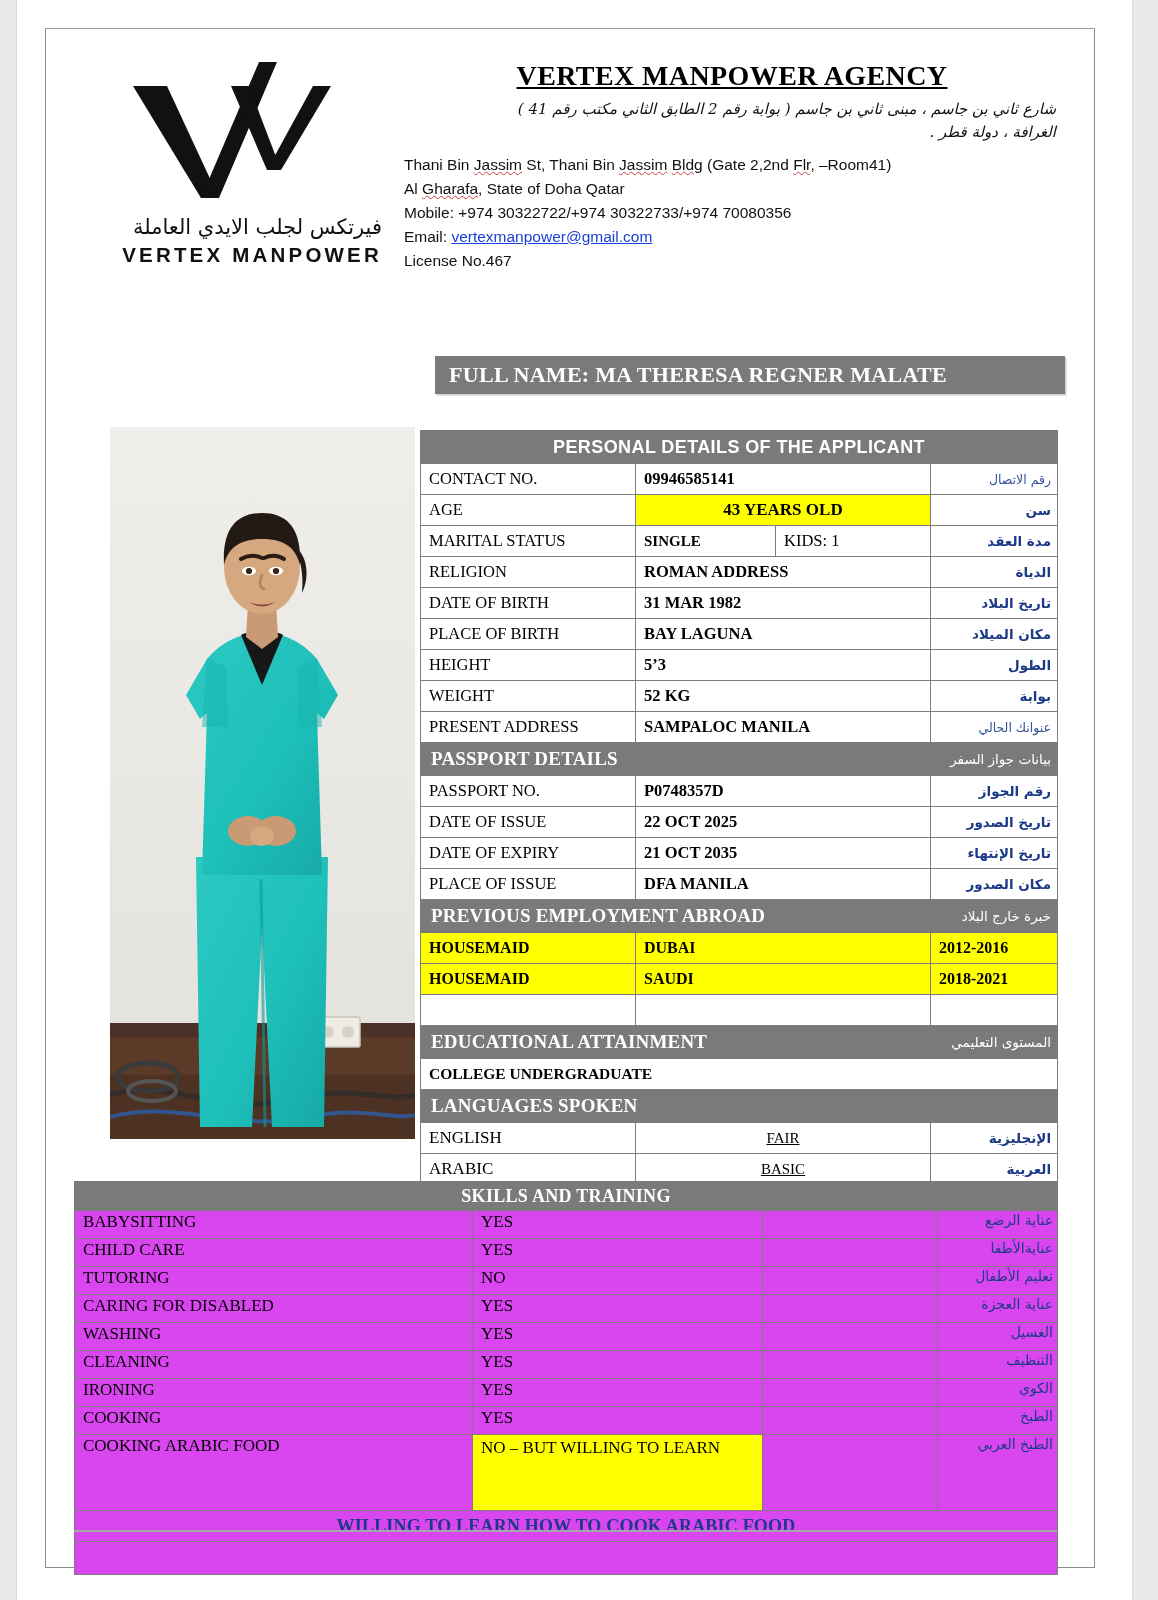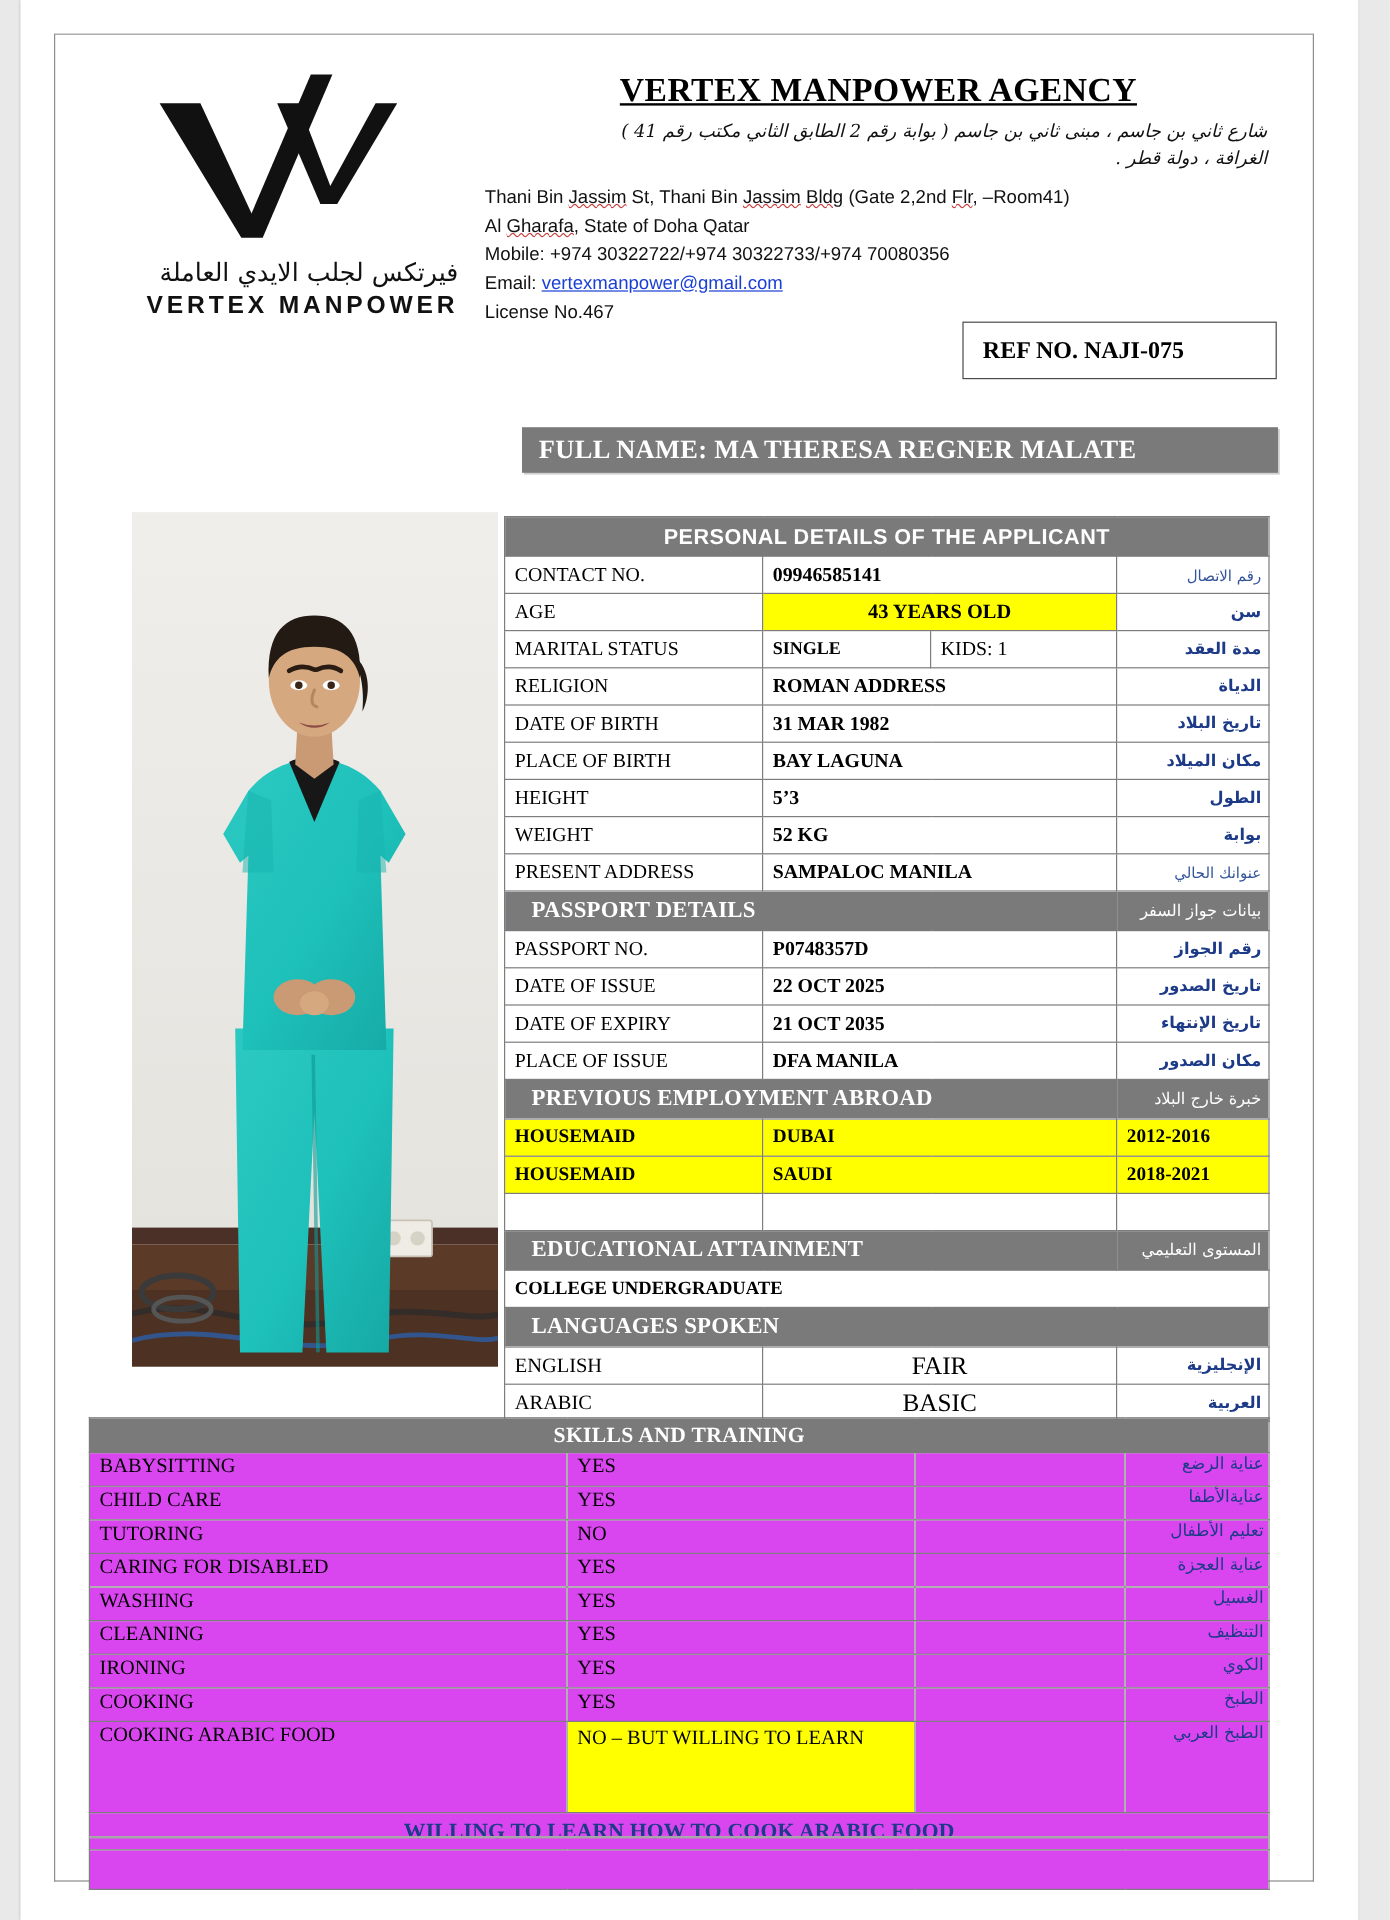--- a/index.html
+++ b/index.html
@@ -201,21 +201,21 @@
   td.center-head {
     text-align: center;
     font-family: "Liberation Sans", sans-serif;
     font-size: 18px;
     letter-spacing: .4px;
   }
   td.left-head {
     text-align: left;
     font-family: "Liberation Serif", serif;
     font-size: 19px;
-    padding-left: 22px;
+    padding-left: 10px;
     letter-spacing: .2px;
   }
   td.key {
     font-size: 16.5px;
     padding-left: 8px;
   }
   td.val {
     font-weight: bold;
     font-size: 16.5px;
     padding-left: 8px;
@@ -257,22 +257,23 @@
   td.edu {
     font-weight: bold;
     font-size: 15.5px;
     padding-left: 8px;
   }
   td.lang-name {
     font-size: 17px;
     padding-left: 8px;
   }
   td.lang-level {
-    font-size: 21px;
+    font-size: 15px;
     text-align: center;
+    text-decoration: underline;
   }
 
   
   .skills {
     position: absolute;
     left: 57px;
     top: 1181px;
     width: 983px;
     border-collapse: collapse;
     table-layout: fixed;
@@ -362,21 +363,20 @@
         <div>شارع ثاني بن جاسم ، مبنى ثاني بن جاسم ( بوابة رقم 2 الطابق الثاني مكتب رقم 41 )</div>
         <div>الغرافة ، دولة قطر .</div>
       </div>
       <div class="agency-line"><span>Thani Bin </span><span class="spell">Jassim</span><span> St, Thani Bin </span><span class="spell">Jassim</span><span> </span><span class="spell">Bldg</span><span> (Gate 2,2nd </span><span class="spell">Flr</span><span>, –Room41)</span></div>
       <div class="agency-line"><span>Al </span><span class="spell">Gharafa</span><span>, State of Doha Qatar</span></div>
       <div class="agency-line">Mobile: +974 30322722/+974 30322733/+974 70080356</div>
       <div class="agency-line"><span>Email: </span><a class="email-link" href="#">vertexmanpower@gmail.com</a></div>
       <div class="agency-line">License No.467</div>
     </div>
 
-    <div class="ref-box">REF NO. NAJI-075</div>
   </div>
 
   <div class="fullname-bar">FULL NAME:  MA THERESA REGNER MALATE</div>
 
   <div class="photo">
     <svg viewBox="0 0 305 712" preserveAspectRatio="xMidYMid slice">
       <defs>
         <linearGradient id="wallg" x1="0" y1="0" x2="0" y2="1">
           <stop offset="0%" stop-color="#efeeea"></stop>
           <stop offset="100%" stop-color="#e3e1dc"></stop>

